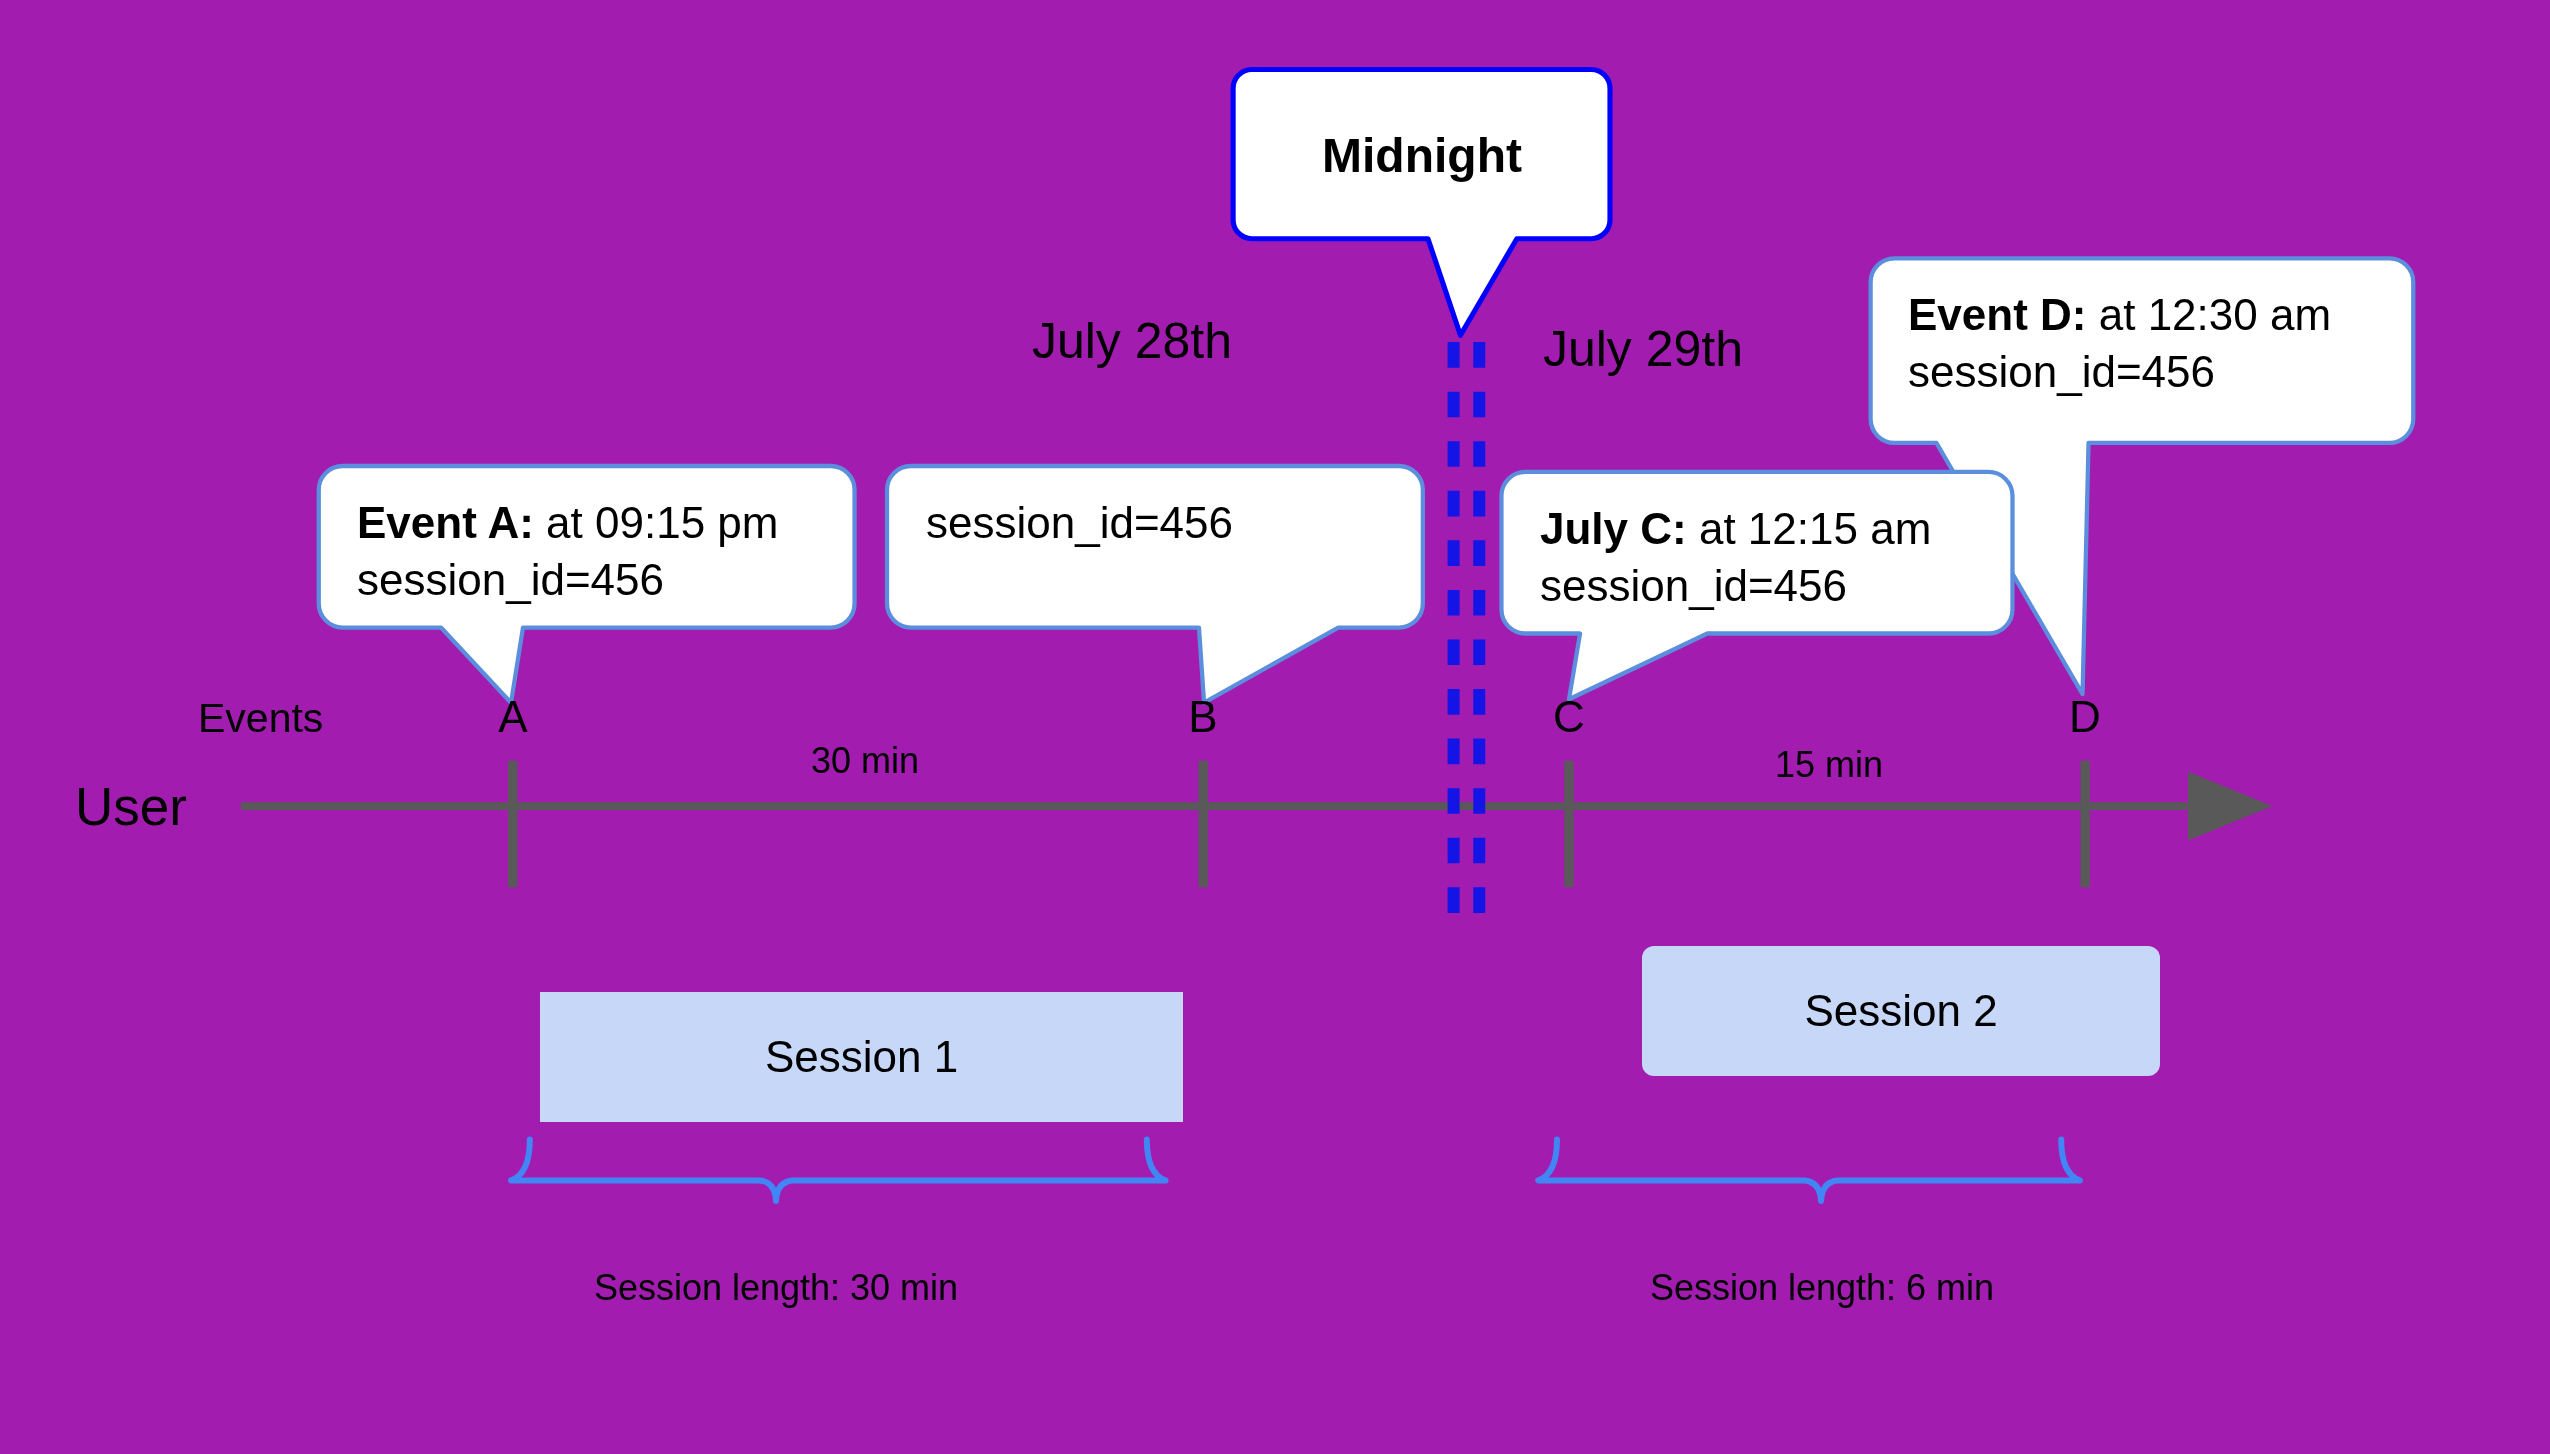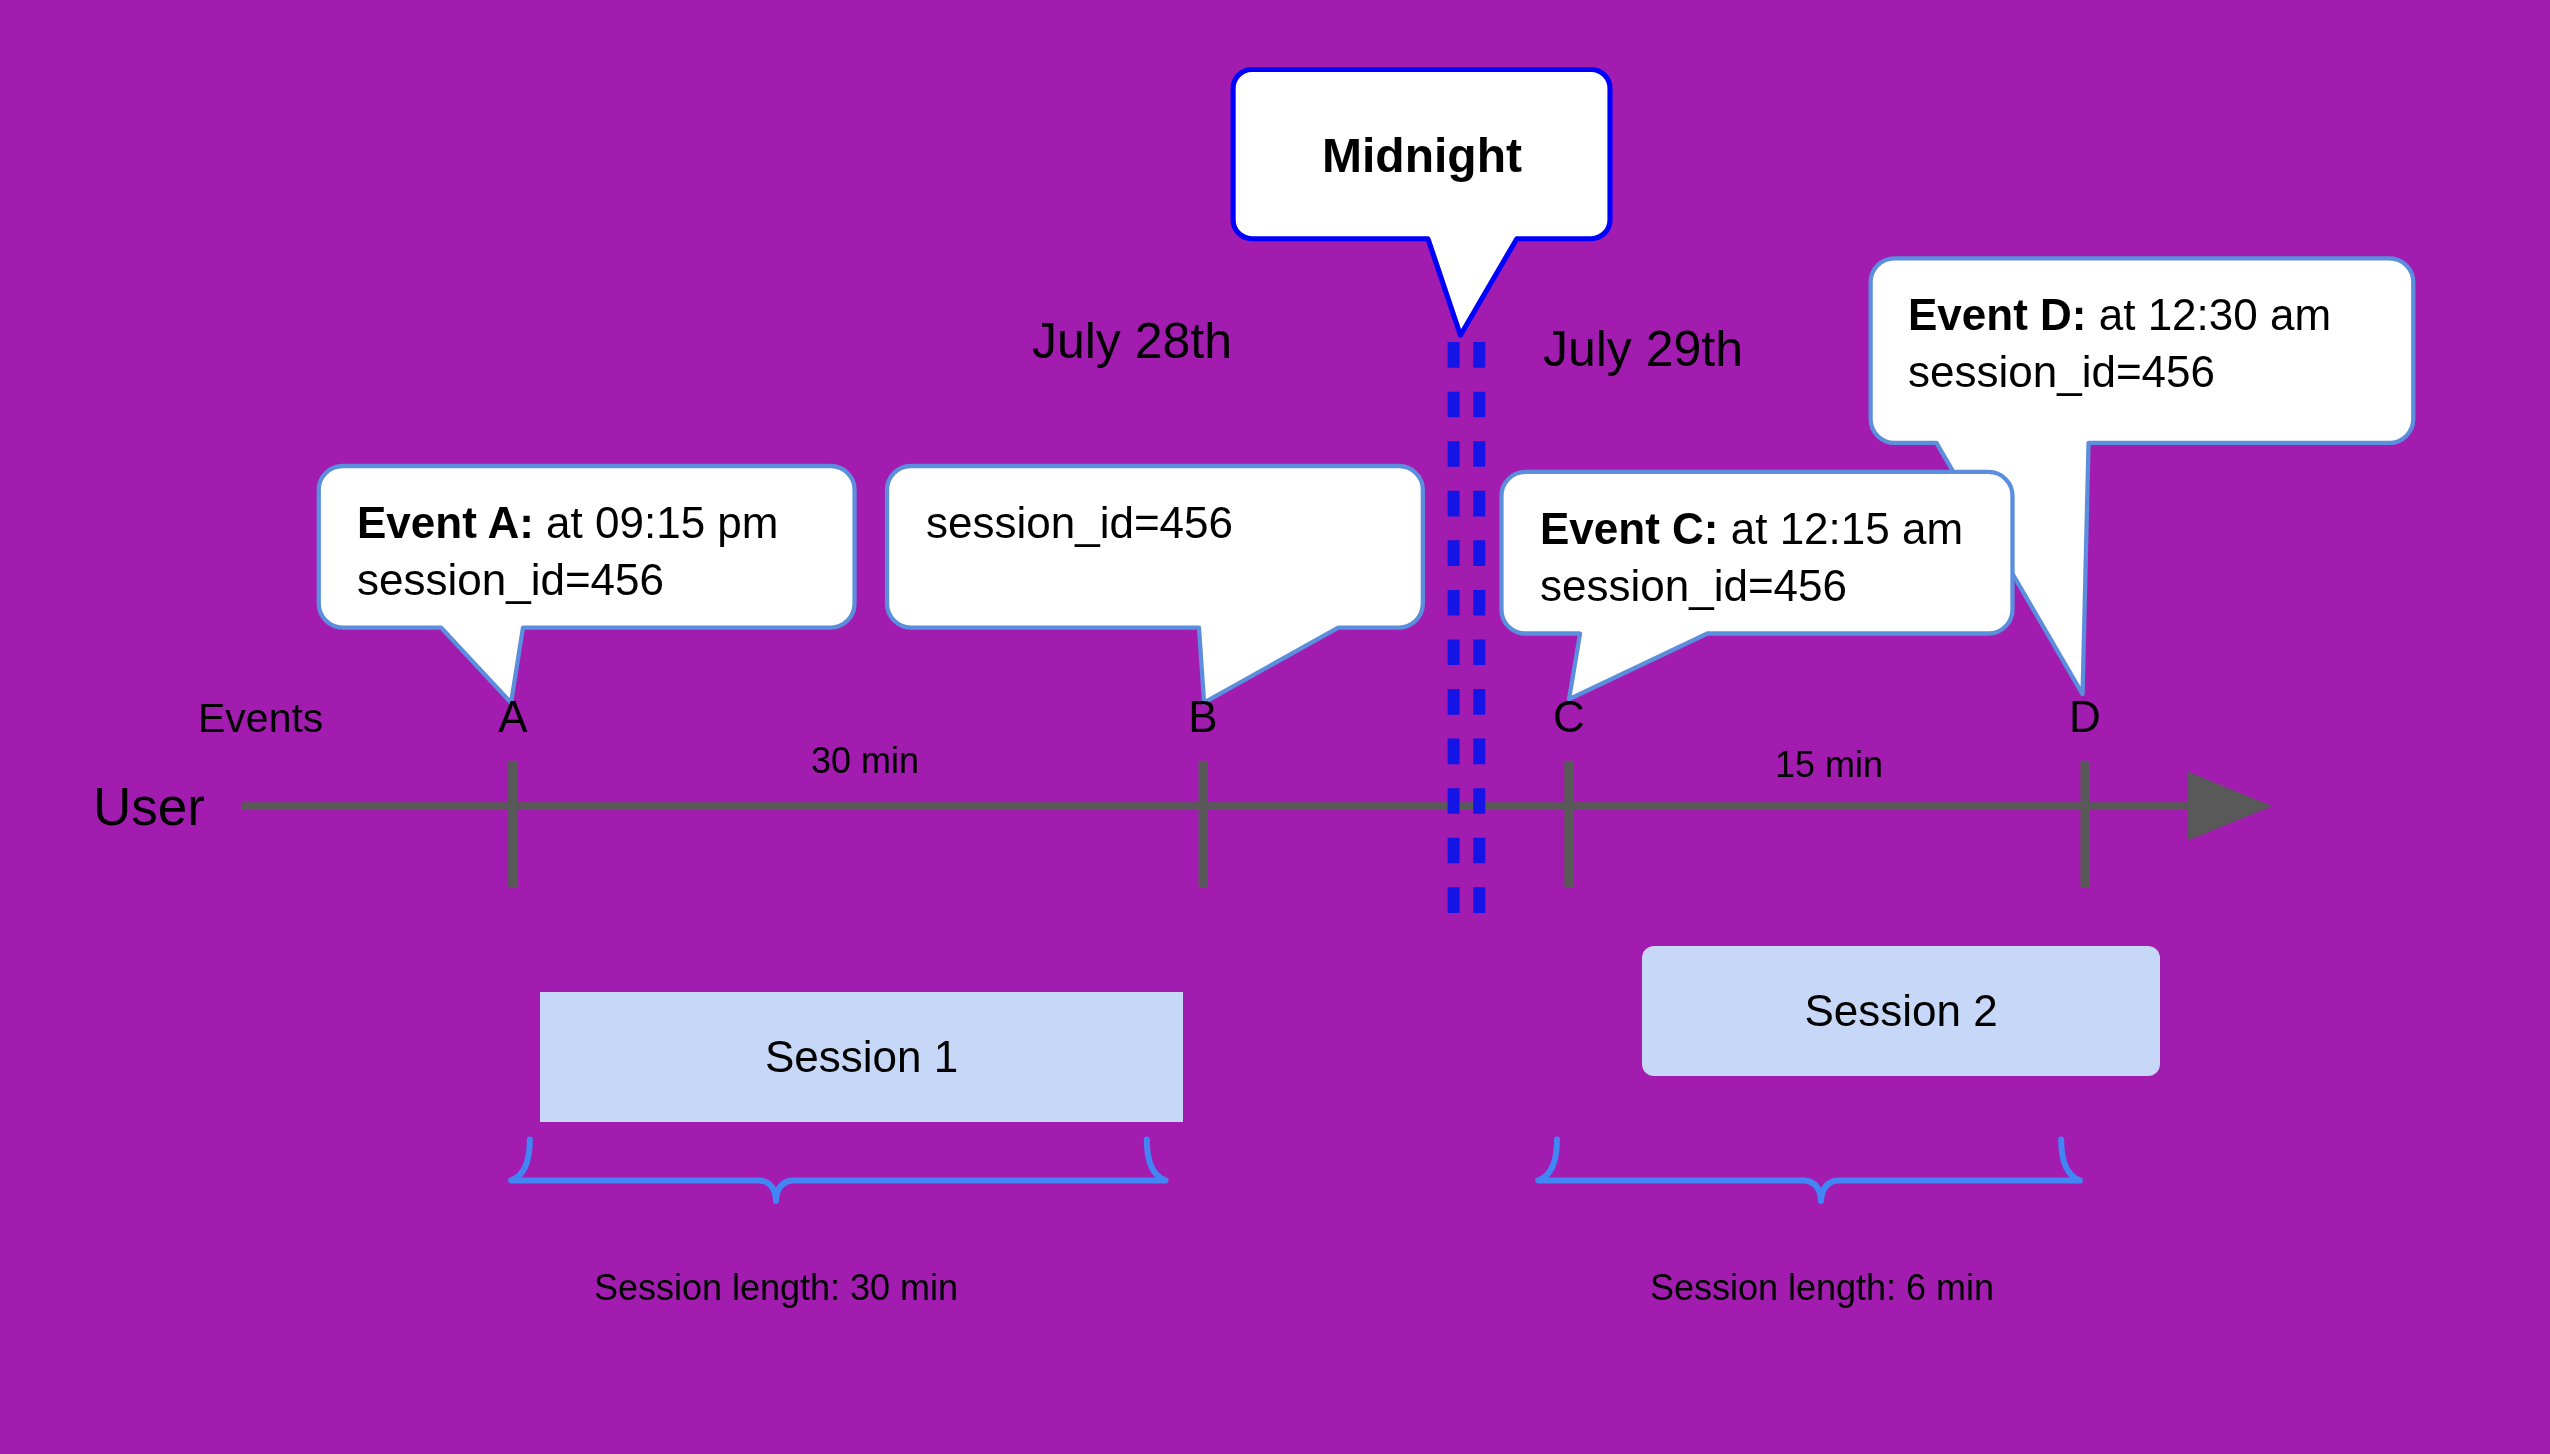--- a/index.html
+++ b/index.html
@@ -175,31 +175,31 @@
   <div class="callout-text" style="left:357px; top:494px;">
     <div><b>Event A:</b><span> at 09:15 pm</span></div>
     <div>session_id=456</div>
   </div>
 
   <div class="callout-text" style="left:926px; top:494px;">
     <div>session_id=456</div>
   </div>
 
   <div class="callout-text" style="left:1540px; top:500px;">
-    <div><b>Event C:</b><span> at 12:15 am</span></div>
+    <div><b>July C:</b><span> at 12:15 am</span></div>
     <div>session_id=456</div>
   </div>
 
   <div class="callout-text" style="left:1908px; top:286px;">
     <div><b>Event D:</b><span> at 12:30 am</span></div>
     <div>session_id=456</div>
   </div>
 
   <div class="txt lbl-events" style="left:198px; top:694px;">Events</div>
-  <div class="txt lbl-user" style="left:93px; top:776px;">User</div>
+  <div class="txt lbl-user" style="left:75px; top:776px;">User</div>
 
   <div class="txt lbl-tick center" style="left:513px; top:691px;">A</div>
   <div class="txt lbl-tick center" style="left:1203px; top:691px;">B</div>
   <div class="txt lbl-tick center" style="left:1569px; top:691px;">C</div>
   <div class="txt lbl-tick center" style="left:2085px; top:691px;">D</div>
 
   <div class="txt lbl-dur center" style="left:865px; top:740px;">30 min</div>
   <div class="txt lbl-dur center" style="left:1829px; top:744px;">15 min</div>
 
   <div class="session-bar" style="left:540px; top:946px; width:643px; height:130px;margin-top:46px;">

